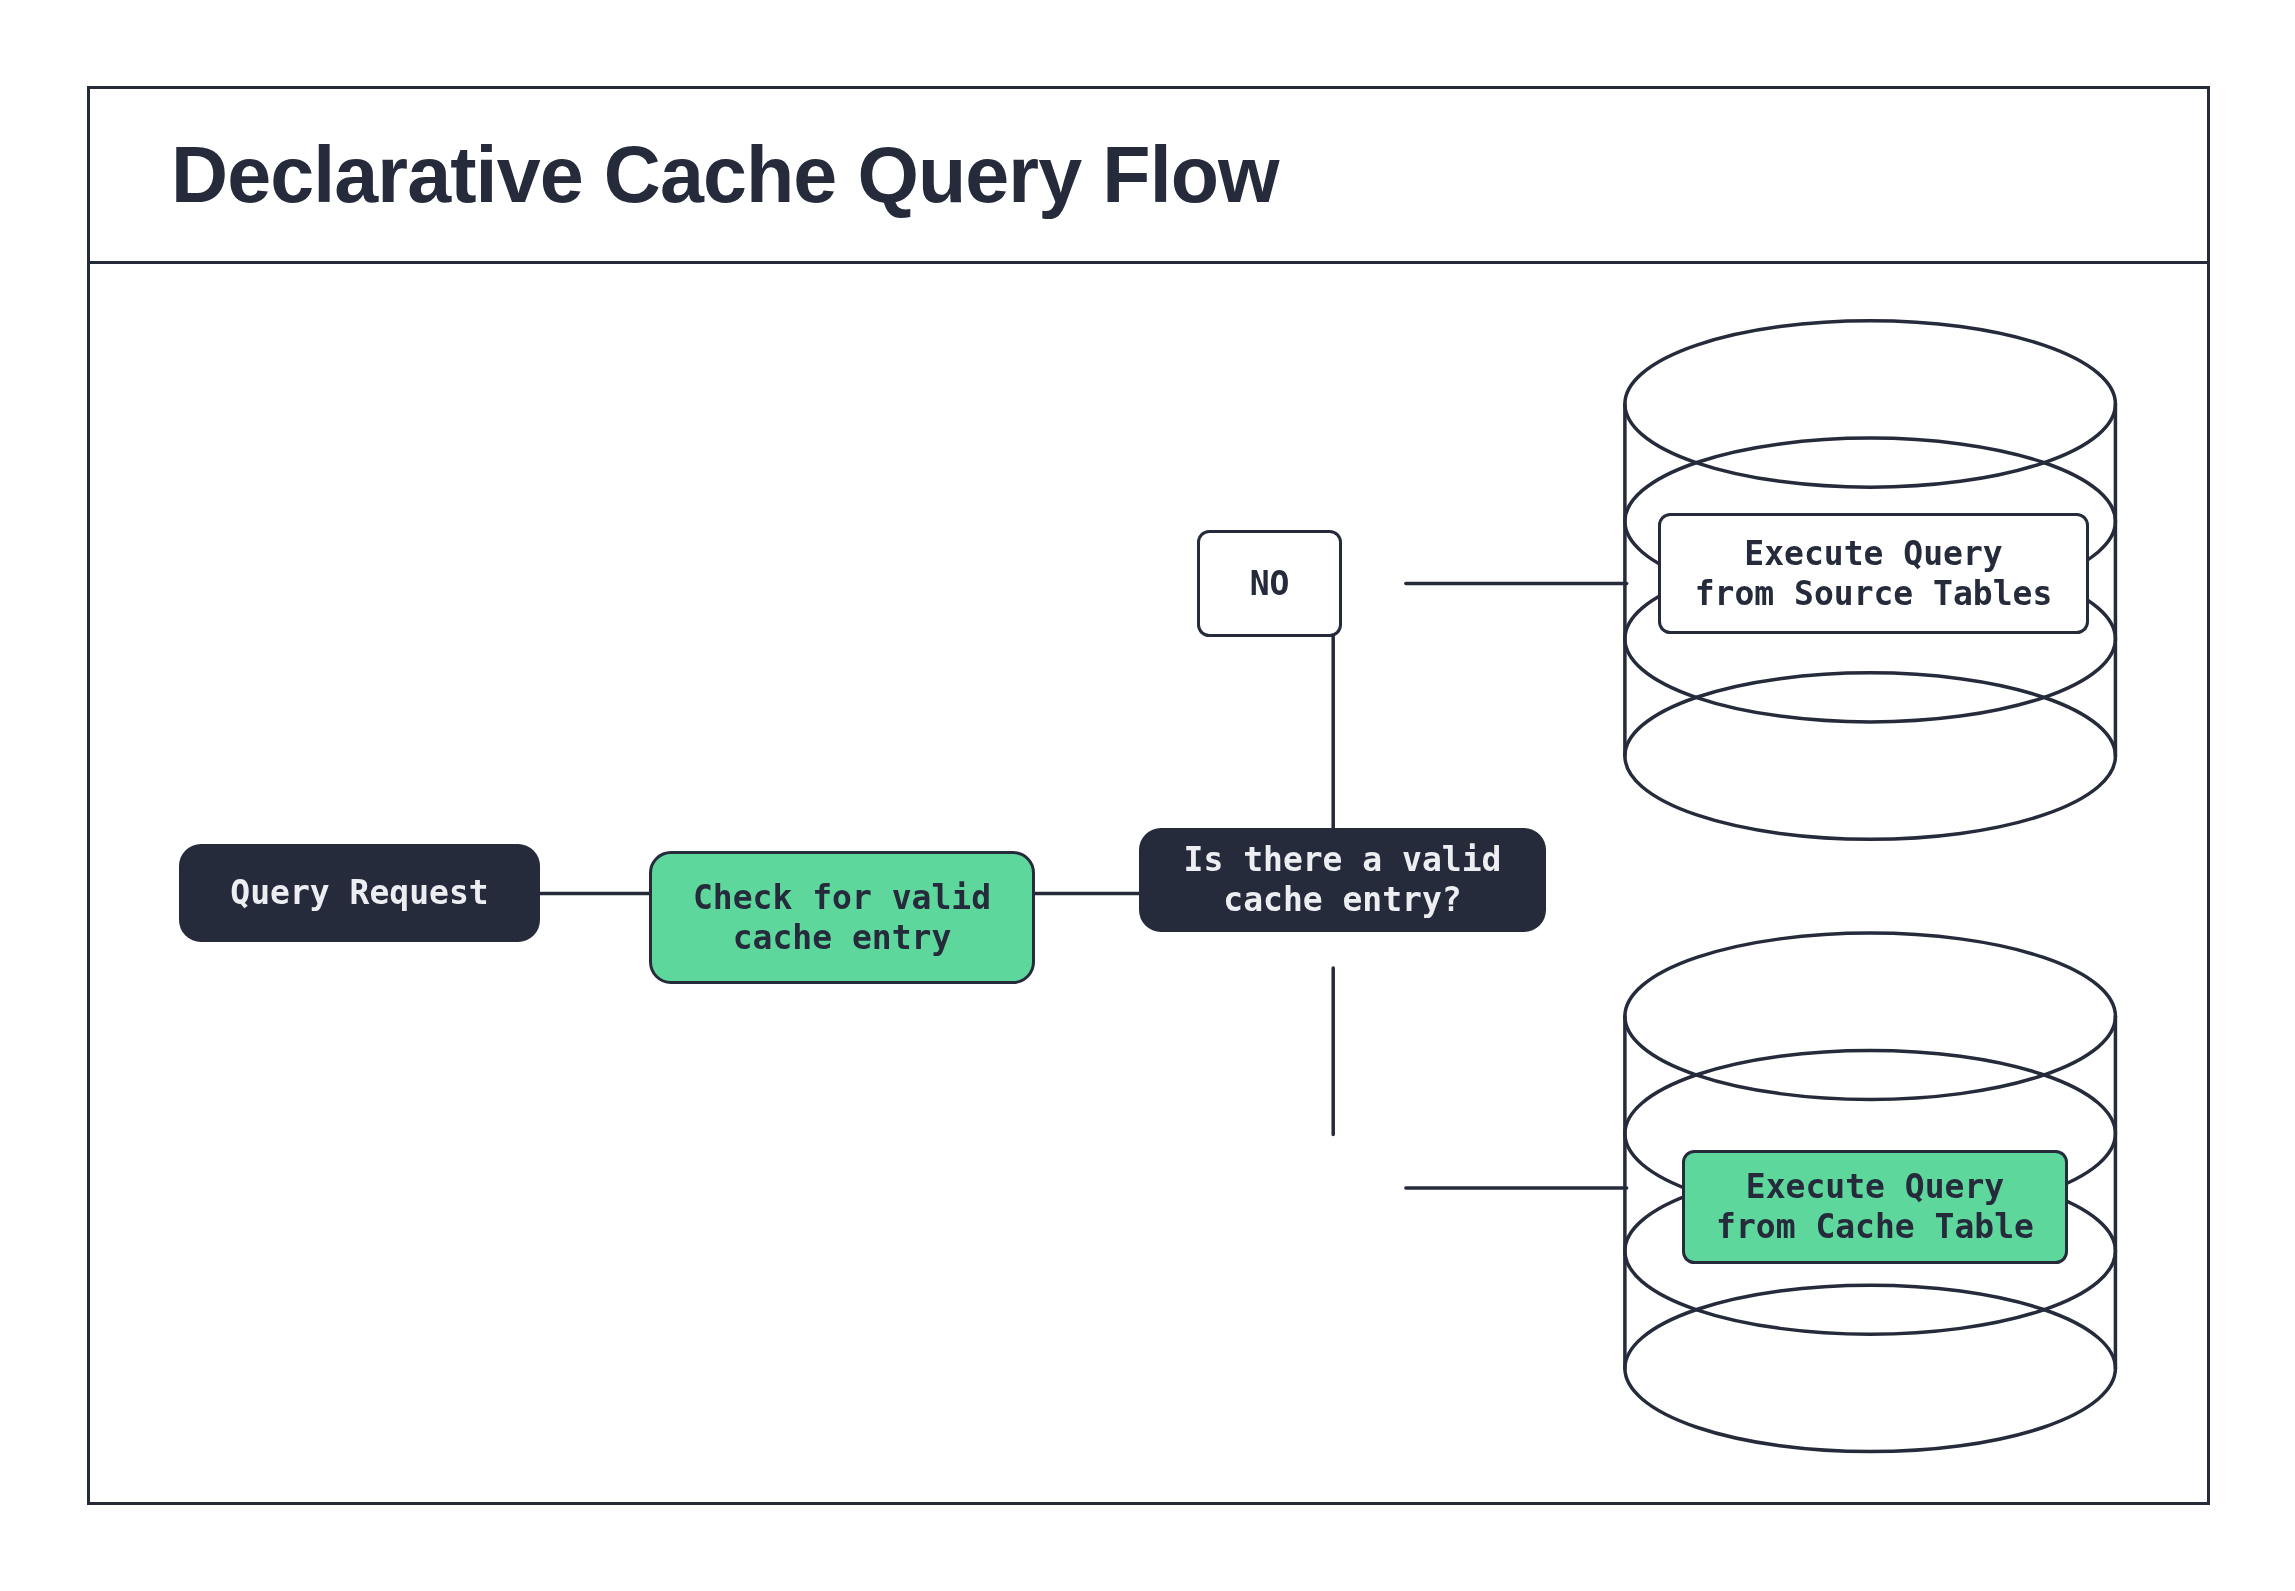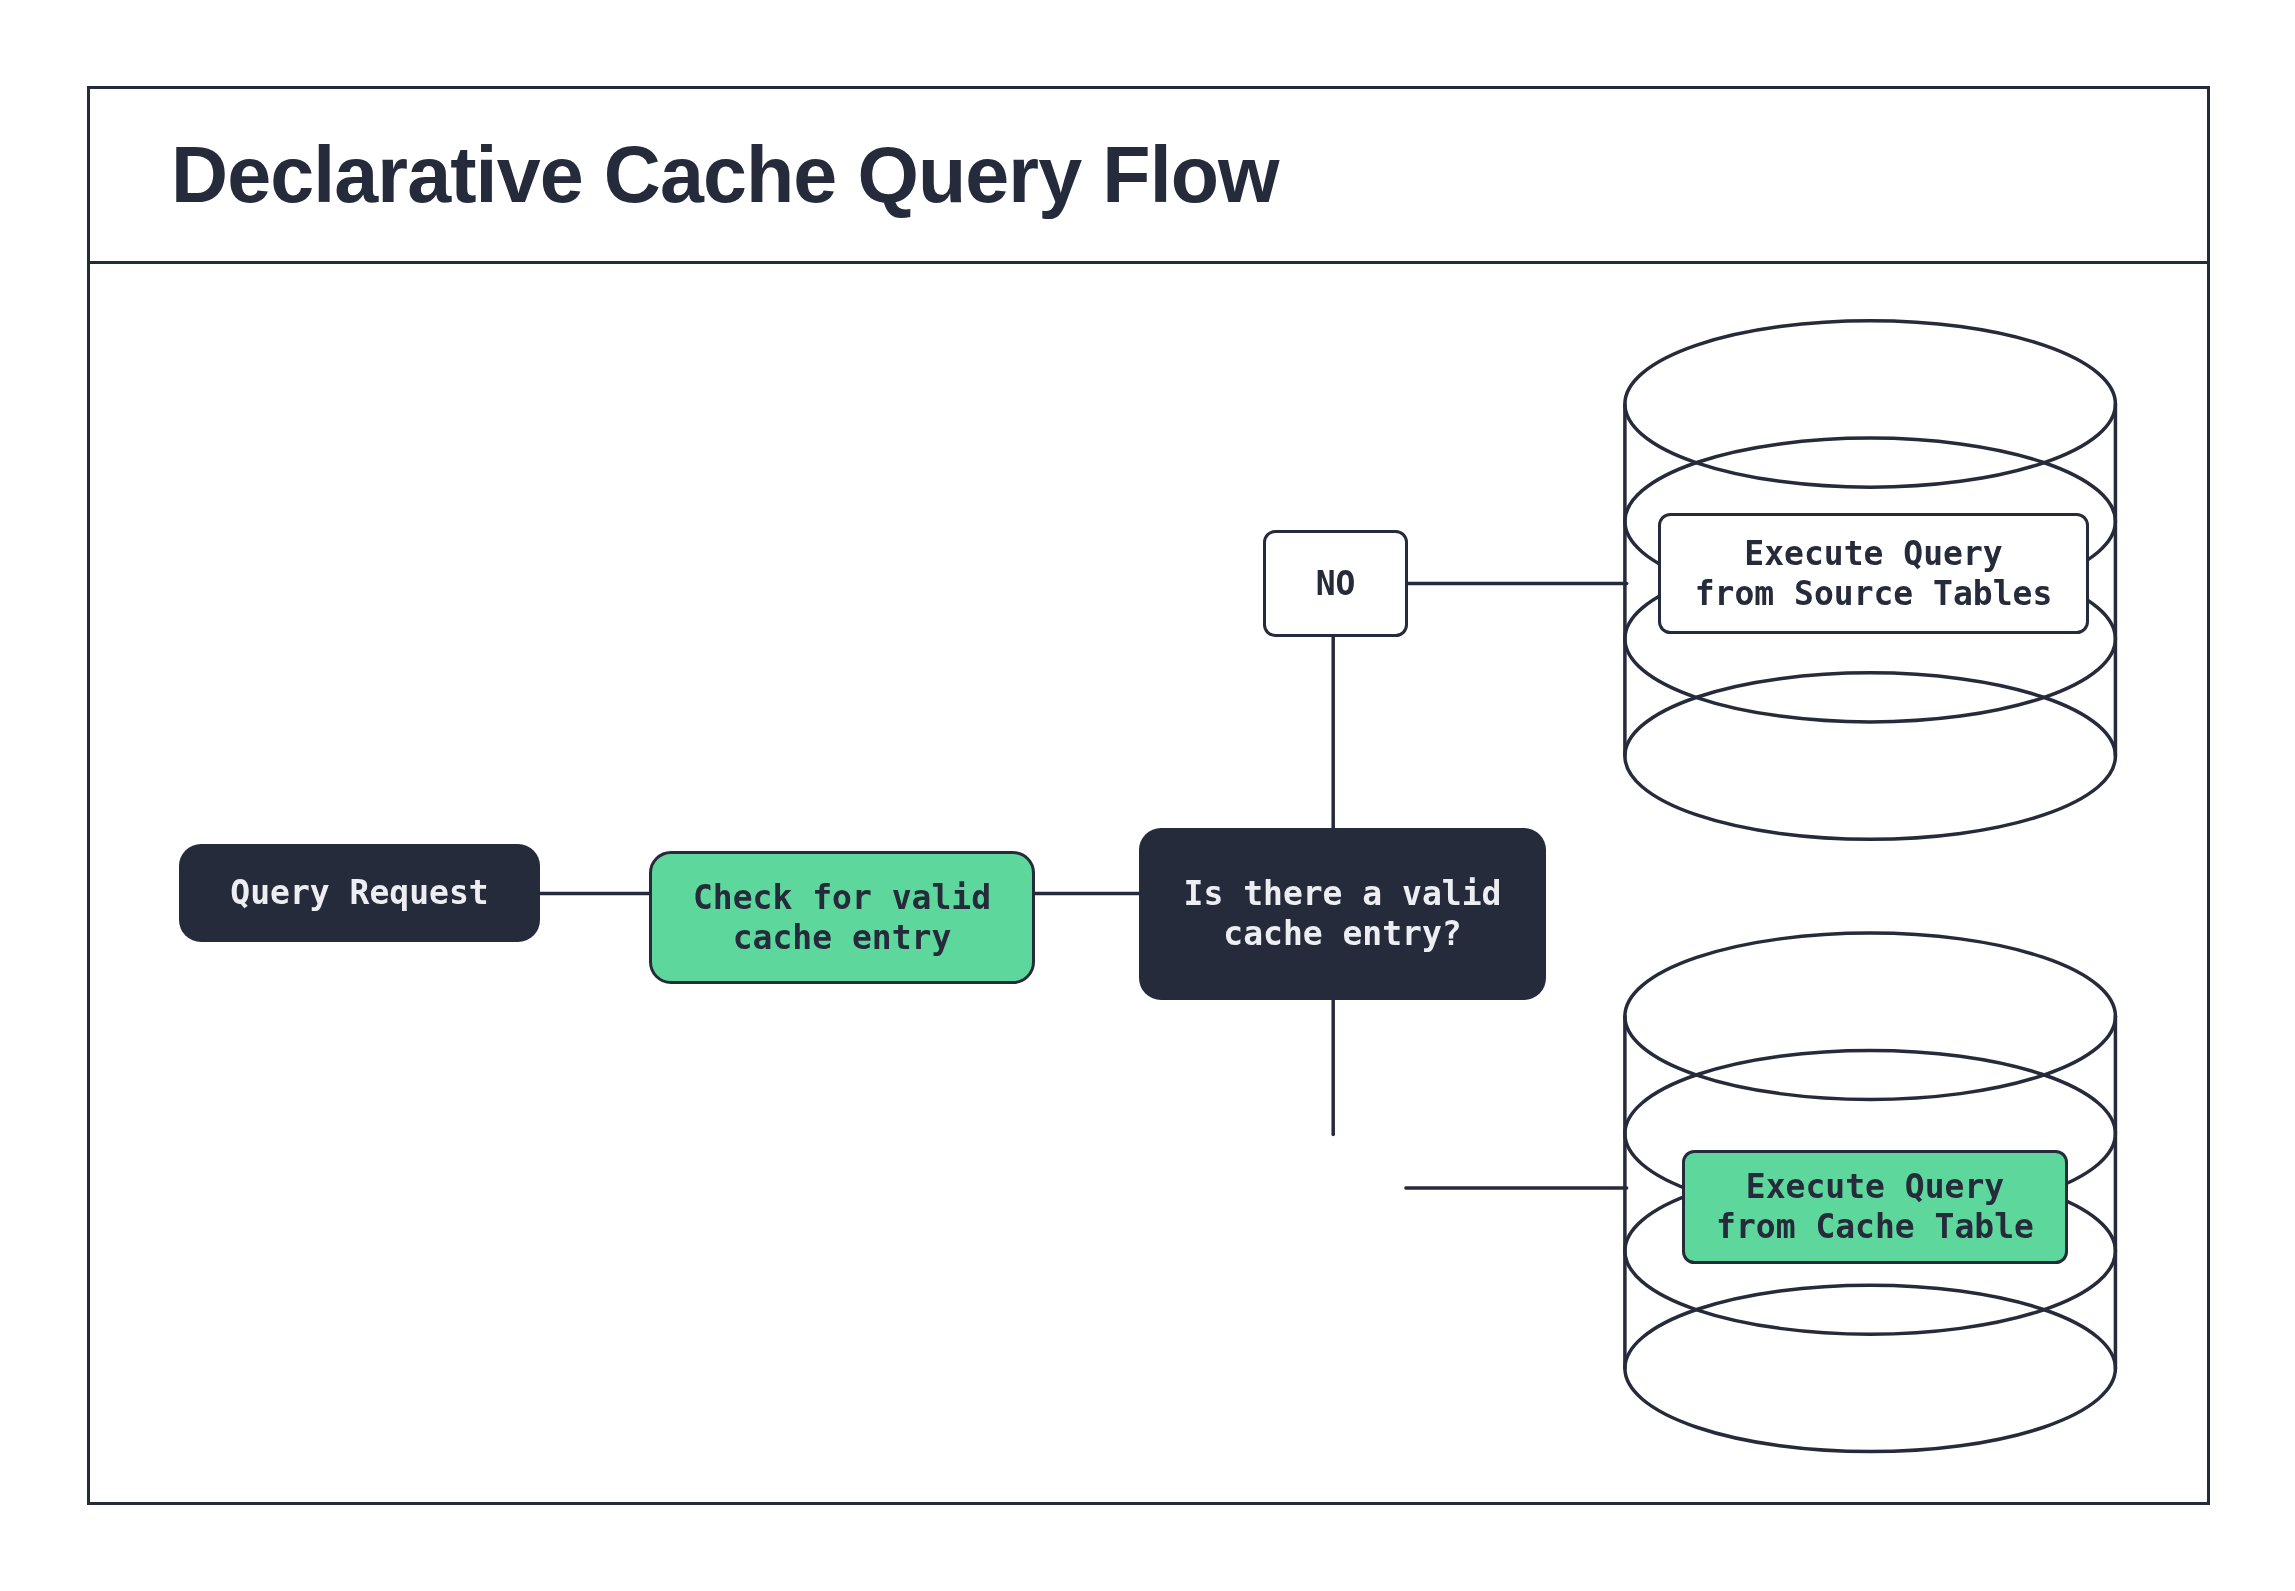--- a/index.html
+++ b/index.html
@@ -64,22 +64,22 @@
     border-radius: 22px;
   }
   .node .line { display: block; }
 
   .dark-node   { background: #262b3b; color: #eceef2; }
   .green-node  { background: #5dd79c; color: #262b3b; border: 3.5px solid #262b3b; margin-top: 20px; }
   .white-node  { background: #ffffff; color: #262b3b; border: 3.5px solid #262b3b; }
 
   .n-query    { left: 179px;  top: 844px;  width: 361px; height: 98px; }
   .n-check    { left: 649px;  top: 831px;  width: 386px; height: 133px; }
-  .n-decision { left: 1139px; top: 828px;  width: 407px; height: 172px; }
-  .n-no       { left: 1263px; top: 530px;  width: 145px; height: 107px; border-radius: 12.3px; }
+  .n-decision { left: 1139px; top: 828px;  width: 407px; height: 104px; }
+  .n-no       { left: 1197px; top: 530px;  width: 145px; height: 107px; border-radius: 12.3px; }
   .n-yes      { left: 1262px; top: 1135px; width: 145px; height: 107px; border-radius: 12.3px; }
   .n-srclabel { left: 1658px; top: 513px;  width: 431px; height: 121px; border-radius: 12.3px; }
   .n-cachelabel { left: 1682px; top: 1130px; width: 386px; height: 114px; border-radius: 12.3px; }
 </style>
 </head>
 <body>
 
 <div id="canvas">
 
   <svg class="wires" viewBox="0 0 2620 1816">

